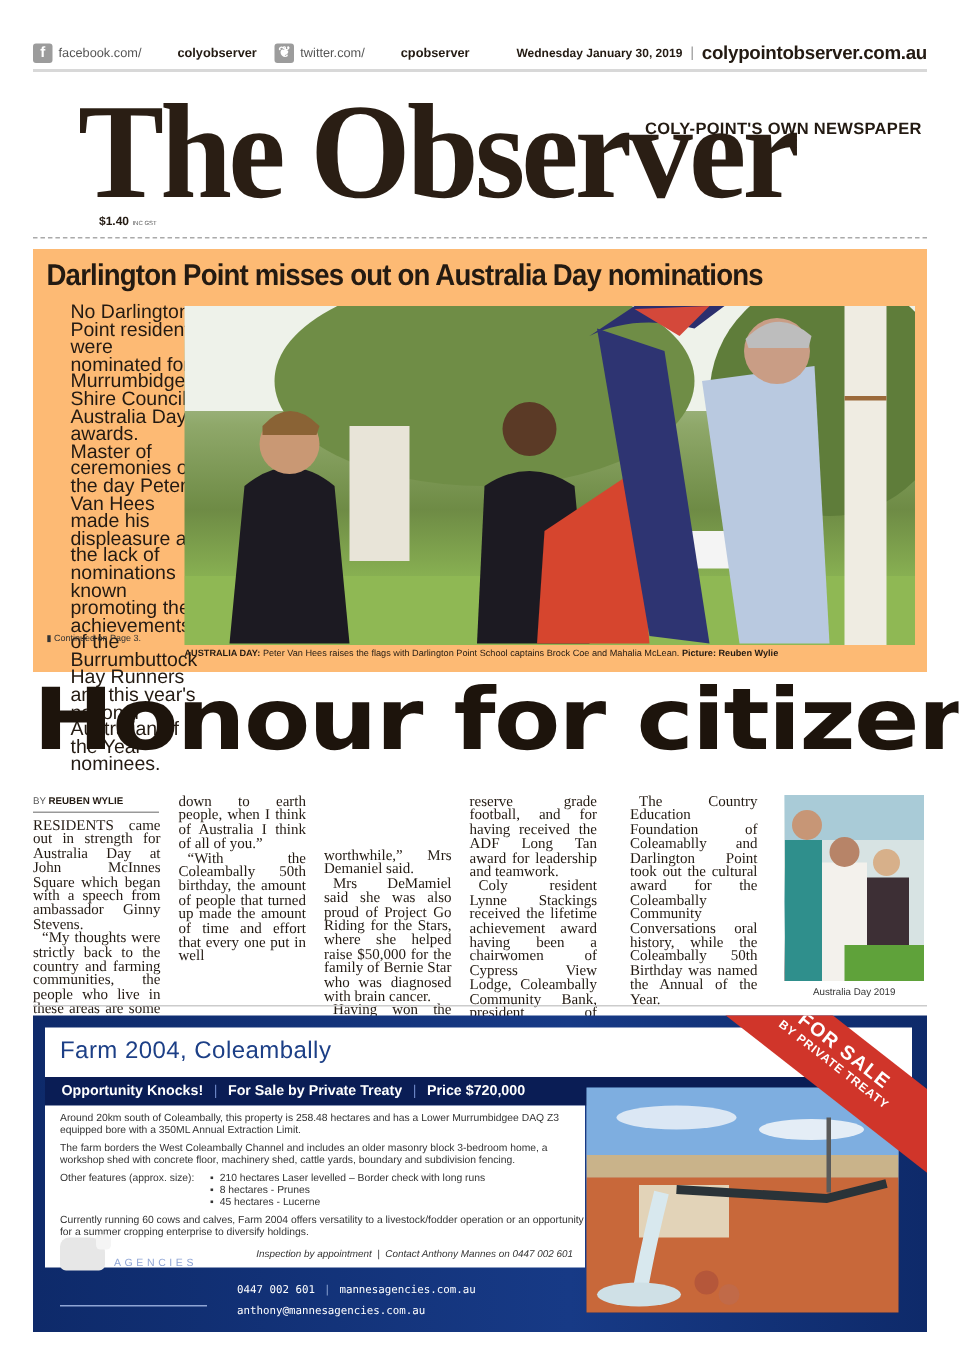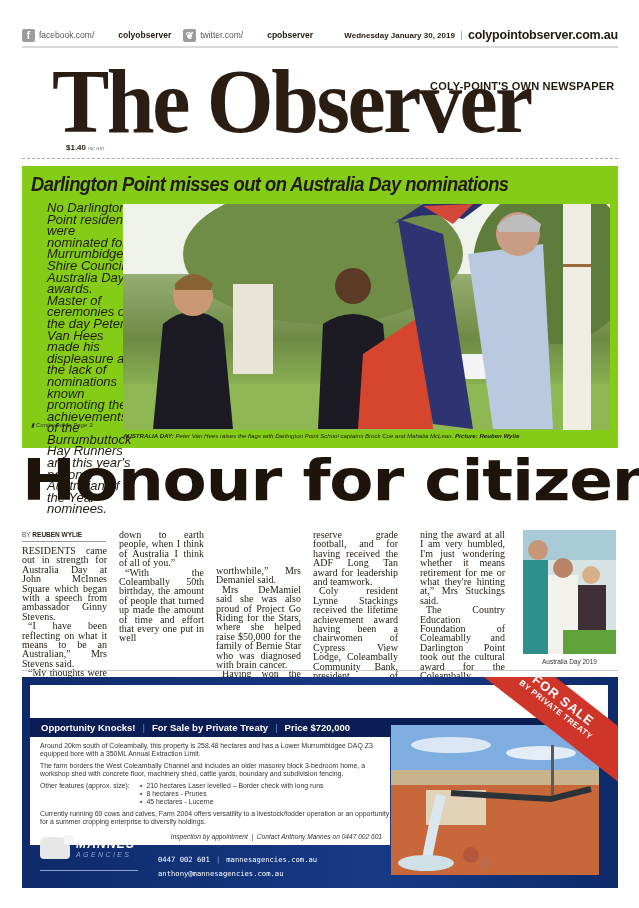--- a/index.html
+++ b/index.html
@@ -17,21 +17,21 @@
   .toprule { position: absolute; left: 22px; top: 46px; width: 596px; height: 2px; background: #d8d8d8; }
 
   
   .masthead { position: absolute; left: 52px; top: 56px; font-family: "Liberation Serif", serif; font-weight: bold; font-size: 86px; color: #2a1e14; letter-spacing: -2.5px; line-height: 1; transform: scaleY(1.05); transform-origin: top left; }
   .tagline { position: absolute; left: 430px; top: 80px; font-size: 11px; font-weight: bold; color: #231a12; letter-spacing: 0.2px; }
   .price { position: absolute; left: 66px; top: 143px; font-size: 8px; font-weight: bold; }
   .price small { font-size: 4px; font-weight: normal; color: #555; }
   .mastrule { position: absolute; left: 22px; top: 158px; width: 596px; border-top: 1px dashed #aaa; }
 
   
-  .leadbox { position: absolute; left: 22px; top: 166px; width: 596px; height: 282px; background: #84cc16; font-style: italic; }
+  .leadbox { position: absolute; left: 22px; top: 166px; width: 596px; height: 282px; background: #fdba74; }
   .leadhead { position: absolute; left: 9px; top: 7px; font-size: 20px; font-weight: bold; color: #231a12; letter-spacing: -0.6px; transform: scaleX(0.92); transform-origin: left; white-space: nowrap; }
   .leadtext { position: absolute; left: 25px; top: 36px; width: 88px; font-size: 13px; line-height: 11.6px; color: #231a12; }
   .leadcont { position: absolute; left: 9px; top: 255px; font-size: 6px; color: #333; }
   .leadphoto { position: absolute; left: 101px; top: 38px; width: 487px; height: 226px; overflow: hidden; background: linear-gradient(180deg,#dfe8dc 0%,#8fa86a 35%,#6e8b45 60%,#88b052 80%,#93bb5a 100%); }
   .caption { position: absolute; left: 101px; top: 266px; width: 490px; font-size: 6.1px; color: #231a12; white-space: nowrap; }
   .caption b { font-weight: bold; }
 
   
   .bighead { position: absolute; left: 22px; top: 452px; font-family: "DejaVu Sans", sans-serif; font-weight: bold; font-size: 57px; letter-spacing: -1px; color: #1d140c; line-height: 1; transform: scaleX(1.13); transform-origin: left; white-space: nowrap; }
 
@@ -57,21 +57,21 @@
   .ad-title { position: absolute; left: 18px; top: 15px; font-size: 16px; color: #1c3f86; letter-spacing: 0.3px; }
   .ad-strip { position: absolute; left: 8px; top: 41px; width: 578px; height: 19px; background: #0a1d55; display: flex; align-items: center; padding-left: 11px; font-size: 9.5px; font-weight: bold; color: #fff; }
   .ad-strip .sep { color: #6b86c6; margin: 0 7px; font-weight: normal; }
   .ad-body { position: absolute; left: 8px; top: 60px; width: 360px; height: 108px; background: #fff; padding: 5px 0 0 10px; font-size: 6.9px; line-height: 8.4px; color: #333; }
   .ad-body p { margin-bottom: 3px; }
   .ad-feat { display: flex; }
   .ad-feat .lbl { width: 100px; }
   .ad-feat ul { list-style: none; }
   .ad-feat li:before { content: "\25AA"; margin-right: 4px; }
   .ad-insp { position: absolute; right: 8px; bottom: 4px; font-style: italic; font-size: 6.6px; color: #333; }
-  .ad-logo { position: absolute; left: 18px; top: 148px; width: 98px; height: 46px; display: flex; align-items: center; border-bottom: 1px solid #8fa5d5; font-style: italic; }
+  .ad-logo { position: absolute; left: 18px; top: 148px; width: 98px; height: 46px; display: flex; align-items: flex-start; border-bottom: 1px solid #8fa5d5; }
   .sheep { width: 30px; height: 22px; background: #e7e7e7; border-radius: 6px 10px 4px 4px; position: relative; margin-right: 6px; }
   .sheep:before { content: ""; position: absolute; right: -4px; top: -2px; width: 10px; height: 10px; background: #f5f5f5; border-radius: 3px; }
   .brand1 { font-size: 12px; font-weight: bold; color: #fff; letter-spacing: 1.2px; }
   .brand2 { font-size: 7px; color: #8fa5d5; letter-spacing: 2.4px; }
   .ad-contact { position: absolute; left: 136px; top: 176px; font-family: "DejaVu Sans Mono", monospace; font-size: 7.2px; color: #fff; line-height: 14px; }
   .ad-contact .sep { color: #8fa5d5; margin: 0 6px; }
   .ad-photo { position: absolute; left: 369px; top: 48px; width: 208px; height: 150px; background: linear-gradient(180deg,#6ea3d8 0%,#b8d3ec 30%,#c98753 48%,#cf6a3a 70%,#b55a30 100%); overflow: hidden; }
   .ribbon { position: absolute; right: -40px; top: 8px; width: 200px; height: 44px; background: #d0352a; transform: rotate(38deg); transform-origin: center; color: #fff; text-align: center; font-weight: bold; }
   .ribbon .r1 { font-size: 13px; letter-spacing: 1px; margin-top: 6px; }
   .ribbon .r2 { font-size: 8px; letter-spacing: 0.6px; }
@@ -132,39 +132,37 @@
   </div>
   <div class="caption"><b>AUSTRALIA DAY:</b><span> Peter Van Hees raises the flags with Darlington Point School captains Brock Coe and Mahalia McLean. </span><b>Picture: Reuben Wylie</b></div>
 </div>
 
 <div class="bighead">Honour for citizens</div>
 
 <div class="byline"><span>BY </span><b>REUBEN WYLIE</b></div>
 
 <div class="col c1">
   <p class="noindent">RESIDENTS came out in strength for Australia Day at John McInnes Square which began with a speech from ambassador Ginny Stevens.</p>
-  <p>“I have been reflecting on what it means to be an Australian,” Mrs Stevens said.</p>
   <p>“My thoughts were strictly back to the country and farming communities, the people who live in these areas are some of the most</p>
 </div>
 <div class="col c2">
   <p class="noindent">down to earth people, when I think of Australia I think of all of you.”</p>
   <p>“With the Coleambally 50th birthday, the amount of people that turned up made the amount of time and effort that every one put in well</p>
 </div>
 <div class="col c3">
   <p class="noindent">worthwhile,” Mrs Demaniel said.</p>
   <p>Mrs DeMamiel said she was also proud of Project Go Riding for the Stars, where she helped raise $50,000 for the family of Bernie Star who was diagnosed with brain cancer.</p>
   <p>Having won the title for 2016 and 2017, Thomas Breed was for the third year in a row named Young Citizen of the Year for volunteering with NSW RFS, umpiring</p>
 </div>
 <div class="col c4">
   <p class="noindent">reserve grade football, and for having received the ADF Long Tan award for leadership and teamwork.</p>
   <p>Coly resident Lynne Stackings received the lifetime achievement award having been a chairwomen of Cypress View Lodge, Coleambally Community Bank, president of Chamber of Commerce and Industry and chairwomen of Coleambally 50th birthday.</p>
   <p>“I wasn't expecting win-</p>
 </div>
 <div class="col c5">
-  <p class="noindent">ning the award at all I am very humbled, I'm just wondering whether it means retirement for me or what they're hinting at,” Mrs Stuckings said.</p>
   <p>The Country Education Foundation of Coleamablly and Darlington Point took out the cultural award for the Coleambally Community Conversations oral history, while the Coleambally 50th Birthday was named the Annual of the Year.</p>
 </div>
 
 <div class="sidephoto">
   <svg width="93" height="124" viewBox="0 0 93 124">
     <rect width="93" height="124" fill="#d7e3e3"></rect>
     <rect x="0" y="0" width="93" height="30" fill="#a9cbd7"></rect>
     <rect x="0" y="30" width="25" height="94" fill="#2f8f8c"></rect>
     <circle cx="15" cy="20" r="10" fill="#c79676"></circle>
     <rect x="25" y="45" width="30" height="79" fill="#f3f1ec"></rect>
@@ -173,20 +171,21 @@
     <circle cx="68" cy="45" r="9" fill="#d7b08a"></circle>
     <rect x="40" y="100" width="53" height="24" fill="#5fa23a"></rect>
   </svg>
 </div>
 <div class="sidecap">Australia Day 2019</div>
 
 <div class="bodyrule"></div>
 
 <div class="ad">
   <div class="ad-white"></div>
+  <div class="ad-title">Farm 2004, Coleambally</div>
   <div class="ad-strip">
     <span>Opportunity Knocks!</span>
     <span class="sep">|</span>
     <span>For Sale by Private Treaty</span>
     <span class="sep">|</span>
     <span>Price $720,000</span>
   </div>
   <div class="ad-body">
     <p>Around 20km south of Coleambally, this property is 258.48 hectares and has a Lower Murrumbidgee DAQ Z3 equipped bore with a 350ML Annual Extraction Limit.</p>
     <p>The farm borders the West Coleambally Channel and includes an older masonry block 3-bedroom home, a workshop shed with concrete floor, machinery shed, cattle yards, boundary and subdivision fencing.</p>

